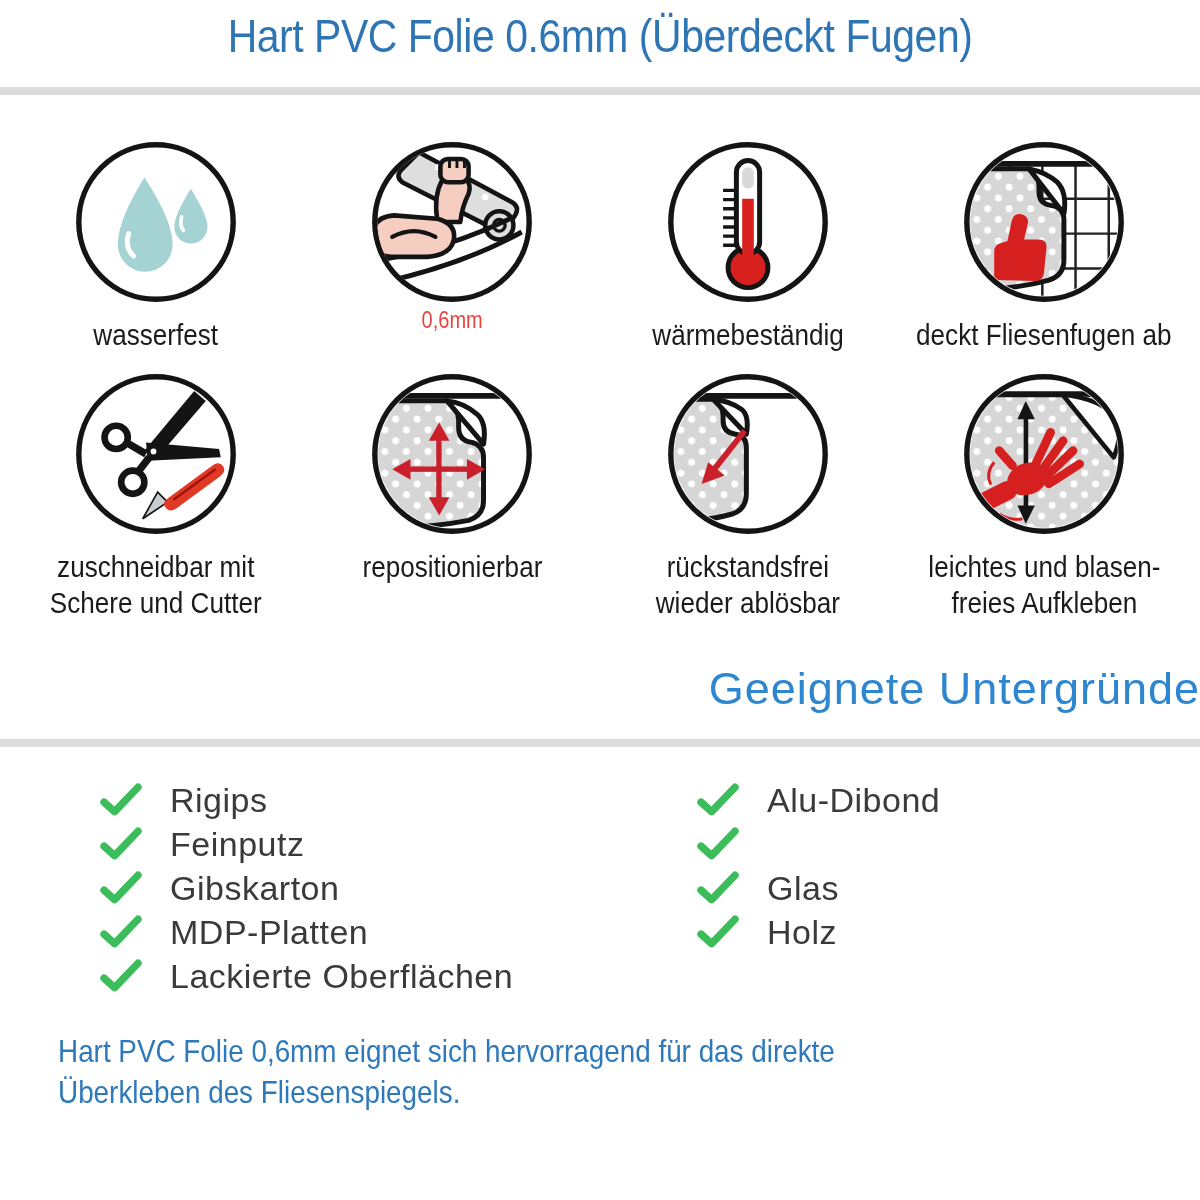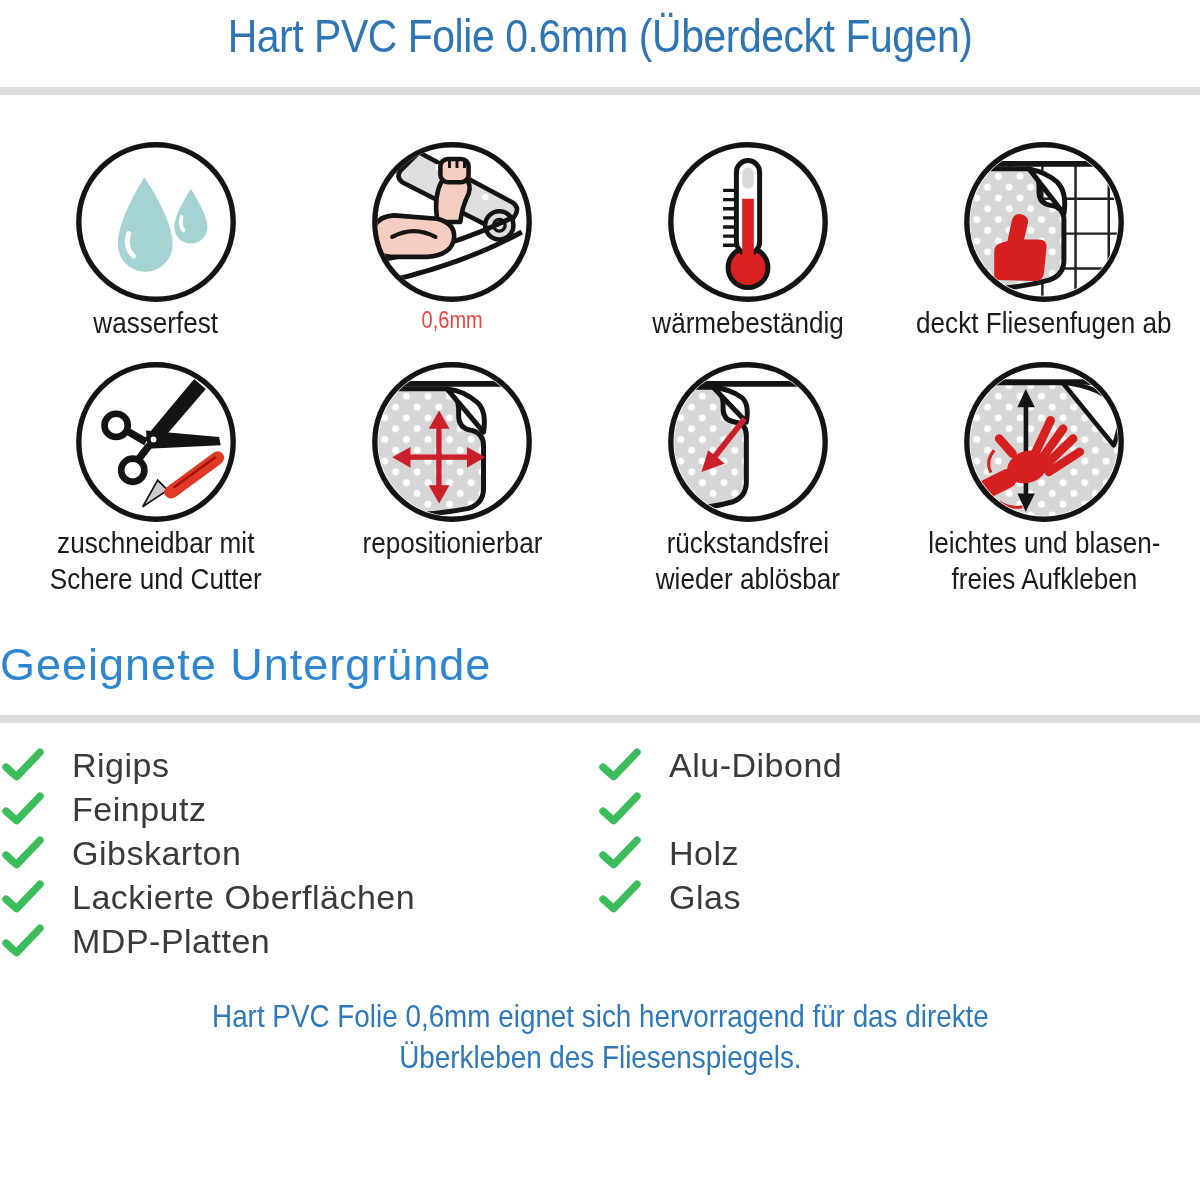--- a/index.html
+++ b/index.html
@@ -12,32 +12,32 @@
   header .t{font-size:47px;color:#2e75b6;letter-spacing:-.5px;}
   .divider{height:8px;background:#dcdcdc;width:100%;}
   .divider.top{margin-top:24px;}
   .features{
     display:grid;grid-template-columns:repeat(4,1fr);
     padding:0 8px;margin-top:44px;row-gap:18px;
   }
   .feature{display:flex;flex-direction:column;align-items:center;}
   .cicon{width:166px;height:166px;display:block;}
   .ring{fill:#fff;stroke:#141414;stroke-width:6.5px;}
-  .caption{margin-top:0;text-align:center;font-size:30px;line-height:36px;color:#1b1b1b;}
+  .caption{margin-top:12px;text-align:center;font-size:30px;line-height:36px;color:#1b1b1b;}
   .sublabel{margin-top:2px;text-align:center;font-size:23px;color:#e8453f;}
-  .sect-head{margin:42px 0 0;text-align:left;font-weight:normal;}
+  .sect-head{margin:42px 0 0;text-align:right;font-weight:normal;}
   .sect-head .t{font-size:45px;color:#2e86d0;letter-spacing:1px;}
   .divider.mid{margin-top:24px;}
-  .lists{display:flex;margin-top:25px;}
+  .lists{display:flex;padding-left:98px;margin-top:36px;}
   .col{display:flex;flex-direction:column;gap:10px;list-style:none;margin:0;padding:0;}
   .col.left{width:597px;}
   .li{display:flex;align-items:center;gap:26px;height:34px;}
   .li .check{width:46px;height:34px;flex:0 0 auto;}
   .li .lbl{font-size:34px;color:#3a3a3a;letter-spacing:.5px;}
-  footer{margin-top:38px;text-align:center;}
+  footer{margin-top:38px;}
   footer .t{font-size:32px;line-height:41px;color:#2e78bc;}
 </style>
 </head>
 <body>
 
 <header>
   <span class="condensed t">Hart PVC Folie 0.6mm (Überdeckt Fugen)</span>
 </header>
 <div class="divider top"></div>
 
@@ -260,52 +260,52 @@
     <li class="li">
       <svg class="check" viewBox="0 0 40 32">
           <polyline points="4,18 14,27 36,4" fill="none" stroke="#3cbd5b" stroke-width="7" stroke-linecap="round" stroke-linejoin="round"></polyline>
         </svg>
       <span class="lbl">Gibskarton</span>
       </li>
     <li class="li">
       <svg class="check" viewBox="0 0 40 32">
           <polyline points="4,18 14,27 36,4" fill="none" stroke="#3cbd5b" stroke-width="7" stroke-linecap="round" stroke-linejoin="round"></polyline>
         </svg>
+      <span class="lbl">MDP-Platten</span>
+      </li>
+    <li class="li">
+      <svg class="check" viewBox="0 0 40 32">
+          <polyline points="4,18 14,27 36,4" fill="none" stroke="#3cbd5b" stroke-width="7" stroke-linecap="round" stroke-linejoin="round"></polyline>
+        </svg>
       <span class="lbl">Lackierte Oberflächen</span>
-      </li>
-    <li class="li">
-      <svg class="check" viewBox="0 0 40 32">
-          <polyline points="4,18 14,27 36,4" fill="none" stroke="#3cbd5b" stroke-width="7" stroke-linecap="round" stroke-linejoin="round"></polyline>
-        </svg>
-      <span class="lbl">MDP-Platten</span>
       </li>
   </ul>
   <ul class="col right">
     <li class="li">
       <svg class="check" viewBox="0 0 40 32">
           <polyline points="4,18 14,27 36,4" fill="none" stroke="#3cbd5b" stroke-width="7" stroke-linecap="round" stroke-linejoin="round"></polyline>
         </svg>
       <span class="lbl">Alu-Dibond</span>
       </li>
     <li class="li">
       <svg class="check" viewBox="0 0 40 32">
           <polyline points="4,18 14,27 36,4" fill="none" stroke="#3cbd5b" stroke-width="7" stroke-linecap="round" stroke-linejoin="round"></polyline>
         </svg>
       </li>
     <li class="li">
       <svg class="check" viewBox="0 0 40 32">
           <polyline points="4,18 14,27 36,4" fill="none" stroke="#3cbd5b" stroke-width="7" stroke-linecap="round" stroke-linejoin="round"></polyline>
         </svg>
+      <span class="lbl">Glas</span>
+      </li>
+    <li class="li">
+      <svg class="check" viewBox="0 0 40 32">
+          <polyline points="4,18 14,27 36,4" fill="none" stroke="#3cbd5b" stroke-width="7" stroke-linecap="round" stroke-linejoin="round"></polyline>
+        </svg>
       <span class="lbl">Holz</span>
-      </li>
-    <li class="li">
-      <svg class="check" viewBox="0 0 40 32">
-          <polyline points="4,18 14,27 36,4" fill="none" stroke="#3cbd5b" stroke-width="7" stroke-linecap="round" stroke-linejoin="round"></polyline>
-        </svg>
-      <span class="lbl">Glas</span>
       </li>
   </ul>
 </section>
 
 <footer>
   <span class="condensed t">Hart PVC Folie 0,6mm eignet sich hervorragend für das direkte
 Überkleben des Fliesenspiegels.</span>
 </footer>
 
 </body></html>

